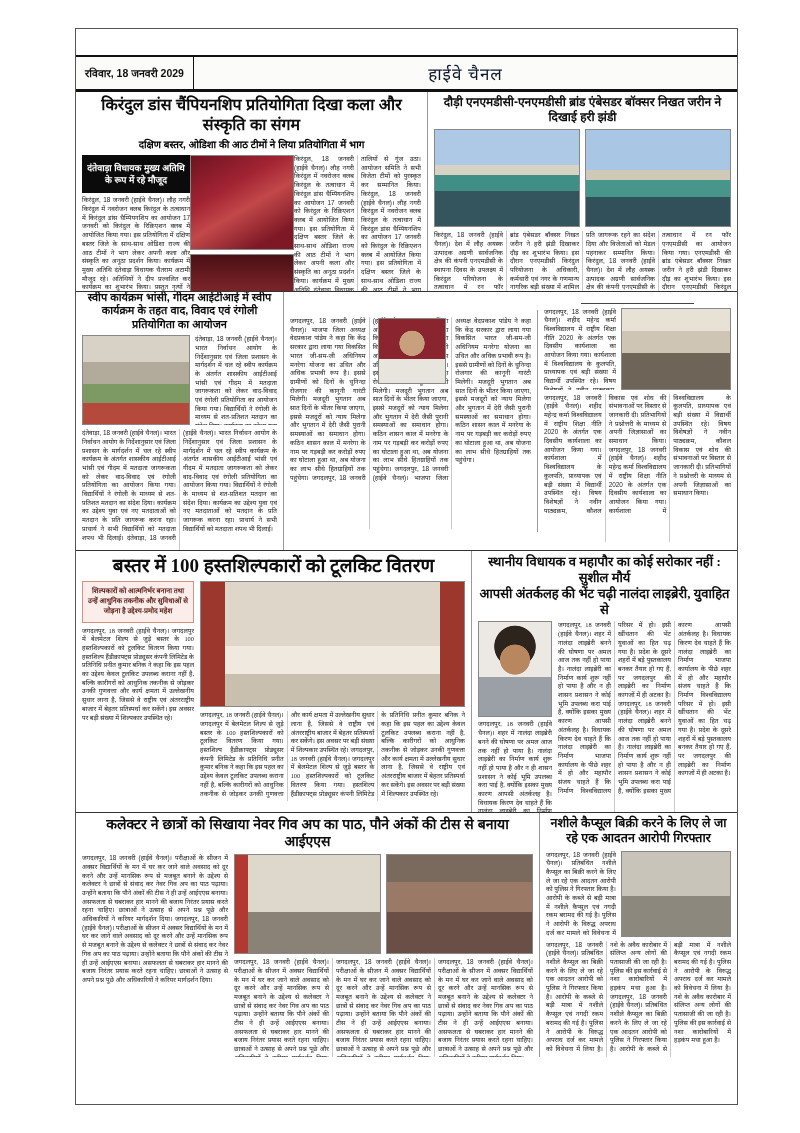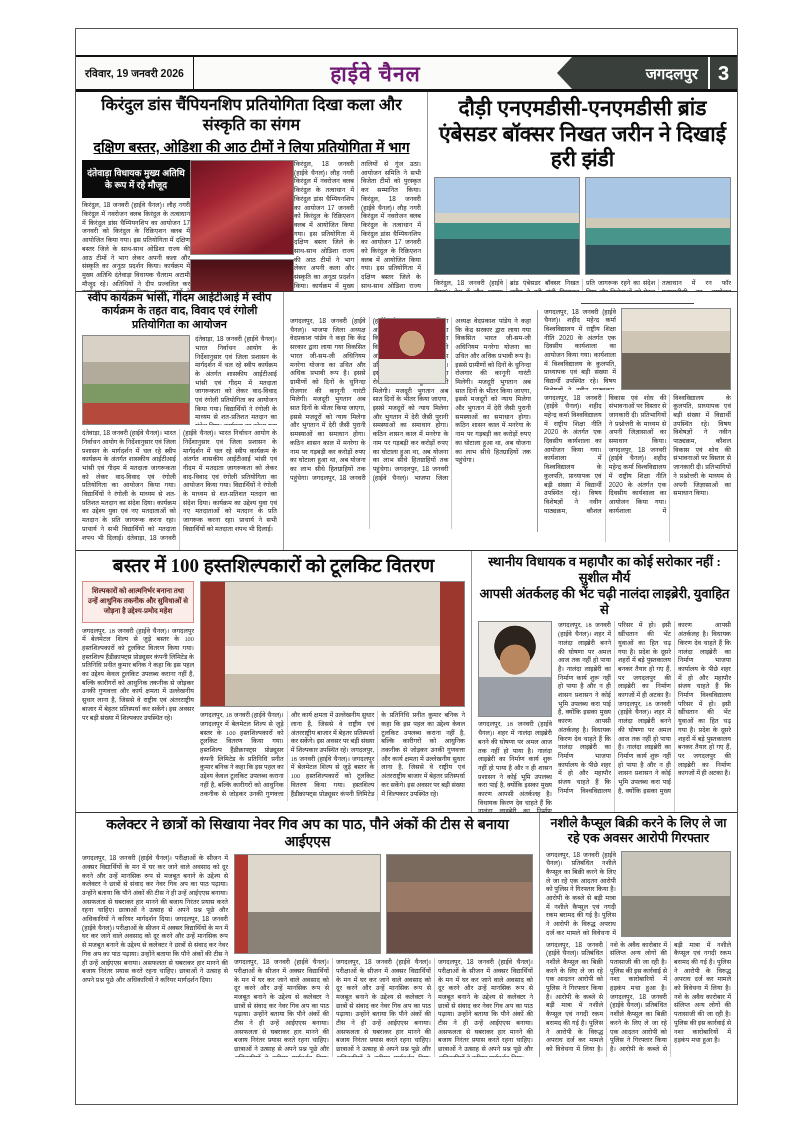--- a/index.html
+++ b/index.html
@@ -7,21 +7,21 @@
   .sheet { position:relative; width:800px; height:1133px; background:#ffffff; overflow:hidden; }
   .frame { position:absolute; left:75px; top:28px; width:663px; height:1077px;
            border:1px solid #555; background:#fff; }
 
   
   .masthead-band { margin-top:26px; height:37px; display:flex; align-items:stretch;
                    border-top:2px solid #111; border-bottom:3px solid #111; background:#fbfbf9; }
   .date-box { width:118px; border-right:1px solid #111; display:flex; align-items:center; justify-content:center;
               font-size:10.5px; font-weight:bold; color:#111; }
   .paper-title { flex:1; display:flex; align-items:center; justify-content:center;
-                 font-size:21px; font-weight:700; letter-spacing:1px; color:#701a75; }
+                 font-size:17px; font-weight:400; letter-spacing:1px; color:#0f172a; }
   .city-wrap { width:180px; display:flex; align-items:stretch; }
   .city-banner { flex:1; background:#39403c; color:#fff; clip-path:polygon(0 50%,15px 0,100% 0,100% 100%,15px 100%);
                  display:flex; align-items:center; justify-content:flex-end; padding-right:10px;
                  font-size:15px; font-weight:bold; }
   .page-num { width:27px; margin-left:2px; background:#39403c; color:#fff; display:flex; align-items:center;
               justify-content:center; font-size:20px; font-weight:900; }
 
   
   .band { display:flex; align-items:stretch; border-bottom:1px solid #333; overflow:hidden; }
   .art { padding:3px 6px; overflow:hidden; }
@@ -50,30 +50,30 @@
                linear-gradient(180deg,#ece9e4 0 58%,#9aa0a6 58%); }
   .ph-collector { background:linear-gradient(90deg,#b03a32 0 9%,rgba(0,0,0,0) 9%),
                   linear-gradient(180deg,#ded8cc 0 58%,#8a8276 58%); }
   .ph-crowd { background:linear-gradient(180deg,#7a6a5e 0 28%,#9a7a66 28% 58%,#6a4f46 58%); }
   .ph-arrest { background:linear-gradient(180deg,#c9c4ba 0 52%,#8d887e 52%); }
 
   
   .band-top { height:200px; }
   .art-dance { width:352px; }
   .art-dance .hl { font-size:16px; }
-  .art-dance .sub { font-size:14px; margin:3px 0 4px;text-decoration:underline; }
+  .art-dance .sub { font-size:10px; margin:3px 0 4px; }
   .dance-grid { display:flex; height:196px; }
   .dance-left { width:108px; display:flex; flex-direction:column; }
   .black-box { background:#0b0b0b; color:#fff; font-size:9px; font-weight:bold; text-align:center;
                padding:7px 4px; line-height:1.35; margin-bottom:3px; }
   .dance-photos { width:104px; display:flex; flex-direction:column; gap:4px; }
   .dance-photos .ph { height:95px; }
   .dance-right { flex:1; }
   .art-run { flex:1; }
-  .art-run .hl { font-size:21px; }
+  .art-run .hl { font-size:12px; }
   .run-photos { display:flex; gap:5px; margin:5px 0 4px; }
   .run-photos .ph { flex:1; height:98px; }
   .run-body { height:84px; }
 
   
   .band-mid { height:259px;align-items:center; }
   .art-sweep { width:208px; }
   .art-sweep .hl { font-size:11px; }
   .sweep-row { display:flex; gap:5px; margin-top:4px; }
   .sweep-row .ph { width:108px; height:90px; }
@@ -128,26 +128,22 @@
   .capsule-row .ph { flex:1; height:86px; }
   .capsule-body { height:118px; margin-top:4px; }
 </style>
 </head>
 <body>
 
 <div class="sheet">
   <div class="frame">
 
     <header class="masthead-band">
-      <div class="date-box">रविवार, 19 जनवरी 2026</div>
+      <div class="date-box">रविवार, 18 जनवरी 2029</div>
       <div class="paper-title">हाईवे चैनल</div>
-      <div class="city-wrap">
-        <div class="city-banner">जगदलपुर</div>
-        <div class="page-num">3</div>
-      </div>
     </header>
 
     <section class="band band-top">
 
       <article class="art art-dance vr">
         <h1 class="hl">किरंदुल डांस चैंपियनशिप प्रतियोगिता दिखा कला और संस्कृति का संगम</h1>
         <div class="sub">दक्षिण बस्तर, ओडिशा की आठ टीमों ने लिया प्रतियोगिता में भाग</div>
         <div class="dance-grid">
           <div class="dance-left">
             <div class="black-box">दंतेवाड़ा विधायक मुख्य अतिथि के रूप में रहे मौजूद</div>
@@ -241,21 +237,21 @@
             <div class="collector-photos">
               <div class="ph ph-collector"></div>
               <div class="ph ph-crowd"></div>
             </div>
             <div class="collector-body body-txt cols3">जगदलपुर, 18 जनवरी (हाईवे चैनल)। परीक्षाओं के सीजन में अक्सर विद्यार्थियों के मन में घर कर जाने वाले अवसाद को दूर करने और उन्हें मानसिक रूप से मजबूत बनाने के उद्देश्य से कलेक्टर ने छात्रों से संवाद कर नेवर गिव अप का पाठ पढ़ाया। उन्होंने बताया कि पौने अंकों की टीस ने ही उन्हें आईएएस बनाया। असफलता से घबराकर हार मानने की बजाय निरंतर प्रयास करते रहना चाहिए। छात्राओं ने उत्साह से अपने प्रश्न पूछे और अधिकारियों ने करियर मार्गदर्शन दिया। जगदलपुर, 18 जनवरी (हाईवे चैनल)। परीक्षाओं के सीजन में अक्सर विद्यार्थियों के मन में घर कर जाने वाले अवसाद को दूर करने और उन्हें मानसिक रूप से मजबूत बनाने के उद्देश्य से कलेक्टर ने छात्रों से संवाद कर नेवर गिव अप का पाठ पढ़ाया। उन्होंने बताया कि पौने अंकों की टीस ने ही उन्हें आईएएस बनाया। असफलता से घबराकर हार मानने की बजाय निरंतर प्रयास करते रहना चाहिए। छात्राओं ने उत्साह से अपने प्रश्न पूछे और अधिकारियों ने करियर मार्गदर्शन दिया। जगदलपुर, 18 जनवरी (हाईवे चैनल)। परीक्षाओं के सीजन में अक्सर विद्यार्थियों के मन में घर कर जाने वाले अवसाद को दूर करने और उन्हें मानसिक रूप से मजबूत बनाने के उद्देश्य से कलेक्टर ने छात्रों से संवाद कर नेवर गिव अप का पाठ पढ़ाया। उन्होंने बताया कि पौने अंकों की टीस ने ही उन्हें आईएएस बनाया। असफलता से घबराकर हार मानने की बजाय निरंतर प्रयास करते रहना चाहिए। छात्राओं ने उत्साह से अपने प्रश्न पूछे और अधिकारियों ने करियर मार्गदर्शन दिया।</div>
           </div>
         </div>
       </article>
 
       <article class="art art-capsule">
-        <h2 class="hl">नशीले कैप्सूल बिक्री करने के लिए ले जा रहे एक अवसर आरोपी गिरफ्तार</h2>
+        <h2 class="hl">नशीले कैप्सूल बिक्री करने के लिए ले जा रहे एक आदतन आरोपी गिरफ्तार</h2>
         <div class="capsule-row">
           <div class="capsule-side body-txt">जगदलपुर, 18 जनवरी (हाईवे चैनल)। प्रतिबंधित नशीले कैप्सूल का बिक्री करने के लिए ले जा रहे एक आदतन आरोपी को पुलिस ने गिरफ्तार किया है। आरोपी के कब्जे से बड़ी मात्रा में नशीले कैप्सूल एवं नगदी रकम बरामद की गई है। पुलिस ने आरोपी के विरुद्ध अपराध दर्ज कर मामले को विवेचना में लिया है। नशे के अवैध कारोबार में संलिप्त अन्य लोगों की पतासाजी की जा रही है। पुलिस की इस कार्रवाई से नशा कारोबारियों में हड़कंप मचा हुआ है।</div>
           <div class="ph ph-arrest"></div>
         </div>
         <div class="capsule-body body-txt cols3">जगदलपुर, 18 जनवरी (हाईवे चैनल)। प्रतिबंधित नशीले कैप्सूल का बिक्री करने के लिए ले जा रहे एक आदतन आरोपी को पुलिस ने गिरफ्तार किया है। आरोपी के कब्जे से बड़ी मात्रा में नशीले कैप्सूल एवं नगदी रकम बरामद की गई है। पुलिस ने आरोपी के विरुद्ध अपराध दर्ज कर मामले को विवेचना में लिया है। नशे के अवैध कारोबार में संलिप्त अन्य लोगों की पतासाजी की जा रही है। पुलिस की इस कार्रवाई से नशा कारोबारियों में हड़कंप मचा हुआ है। जगदलपुर, 18 जनवरी (हाईवे चैनल)। प्रतिबंधित नशीले कैप्सूल का बिक्री करने के लिए ले जा रहे एक आदतन आरोपी को पुलिस ने गिरफ्तार किया है। आरोपी के कब्जे से बड़ी मात्रा में नशीले कैप्सूल एवं नगदी रकम बरामद की गई है। पुलिस ने आरोपी के विरुद्ध अपराध दर्ज कर मामले को विवेचना में लिया है। नशे के अवैध कारोबार में संलिप्त अन्य लोगों की पतासाजी की जा रही है। पुलिस की इस कार्रवाई से नशा कारोबारियों में हड़कंप मचा हुआ है।</div>
       </article>
 
     </section>
 
   </div>

